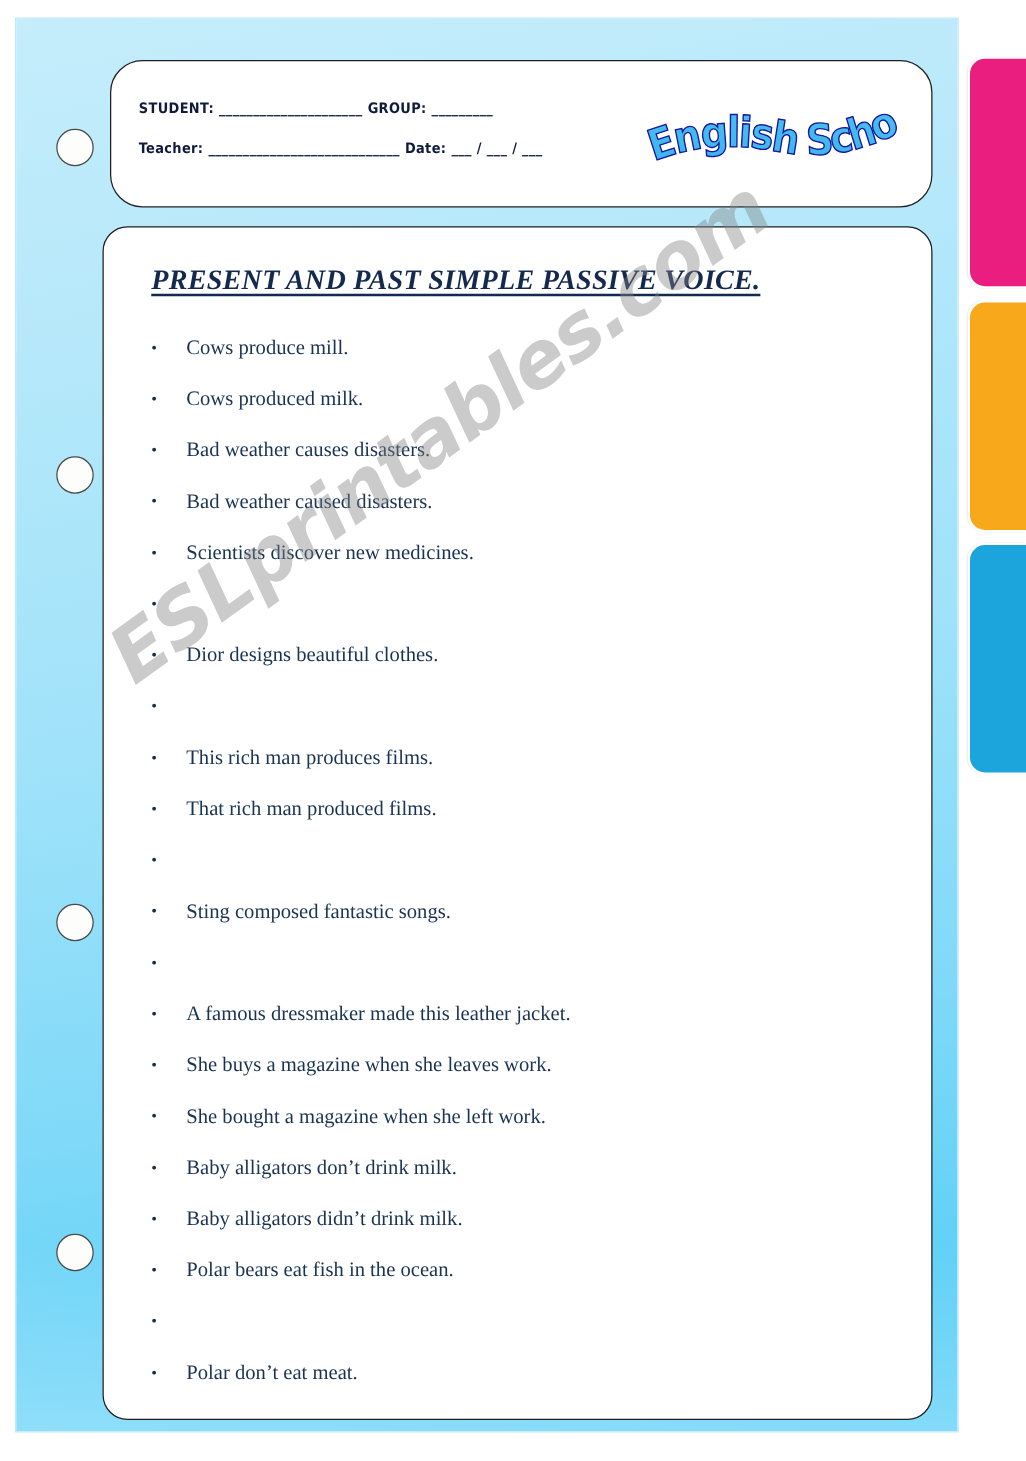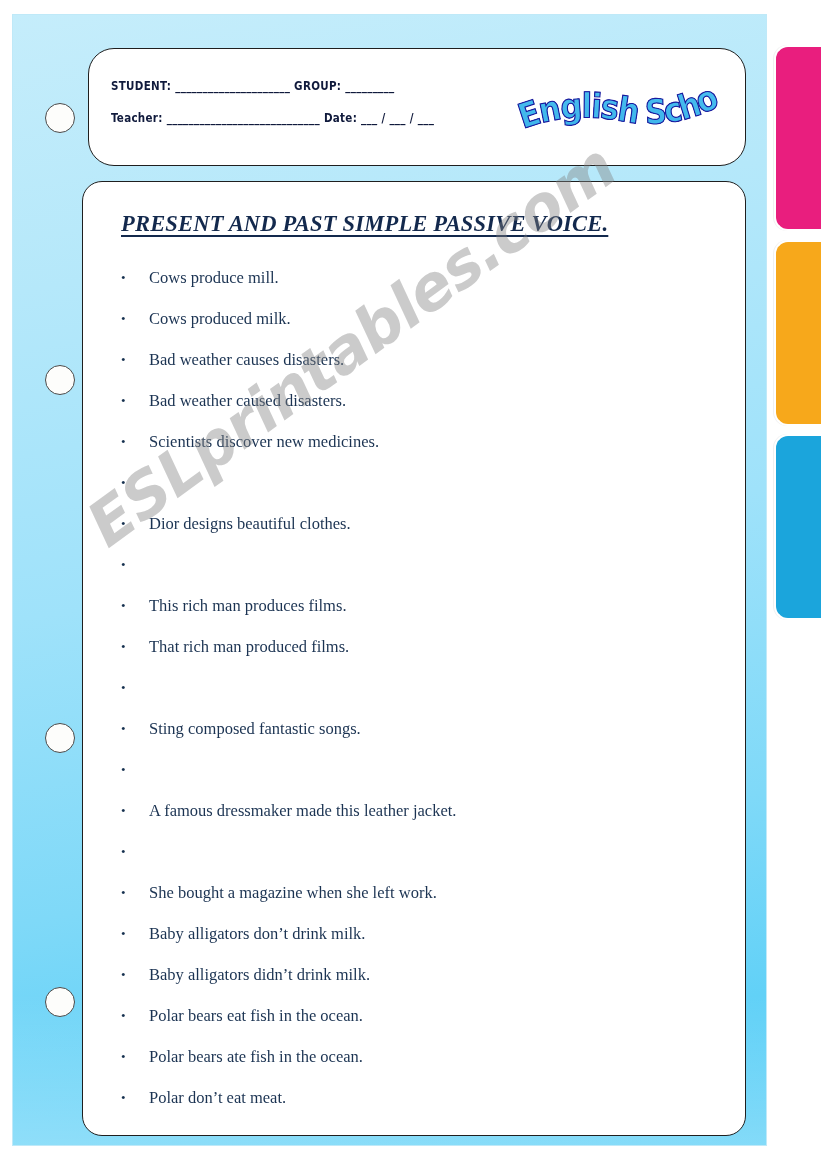--- a/index.html
+++ b/index.html
@@ -266,25 +266,25 @@
       <li><span class="bullet">•</span><span>Scientists discover new medicines.</span></li>
       <li><span class="bullet">•</span></li>
       <li><span class="bullet">•</span><span>Dior designs beautiful clothes.</span></li>
       <li><span class="bullet">•</span></li>
       <li><span class="bullet">•</span><span>This rich man produces films.</span></li>
       <li><span class="bullet">•</span><span>That rich man produced films.</span></li>
       <li><span class="bullet">•</span></li>
       <li><span class="bullet">•</span><span>Sting composed fantastic songs.</span></li>
       <li><span class="bullet">•</span></li>
       <li><span class="bullet">•</span><span>A famous dressmaker made this leather jacket.</span></li>
-      <li><span class="bullet">•</span></li>
+      <li><span class="bullet">•</span><span>She buys a magazine when she leaves work.</span></li>
       <li><span class="bullet">•</span><span>She bought a magazine when she left work.</span></li>
       <li><span class="bullet">•</span><span>Baby alligators don’t drink milk.</span></li>
       <li><span class="bullet">•</span><span>Baby alligators didn’t drink milk.</span></li>
       <li><span class="bullet">•</span><span>Polar bears eat fish in the ocean.</span></li>
-      <li><span class="bullet">•</span><span>Polar bears ate fish in the ocean.</span></li>
+      <li><span class="bullet">•</span></li>
       <li><span class="bullet">•</span><span>Polar don’t eat meat.</span></li>
     </ul>
   </div>
 
   <div class="watermark">ESLprintables.com</div>
 
 </div>
 
 </body></html>

